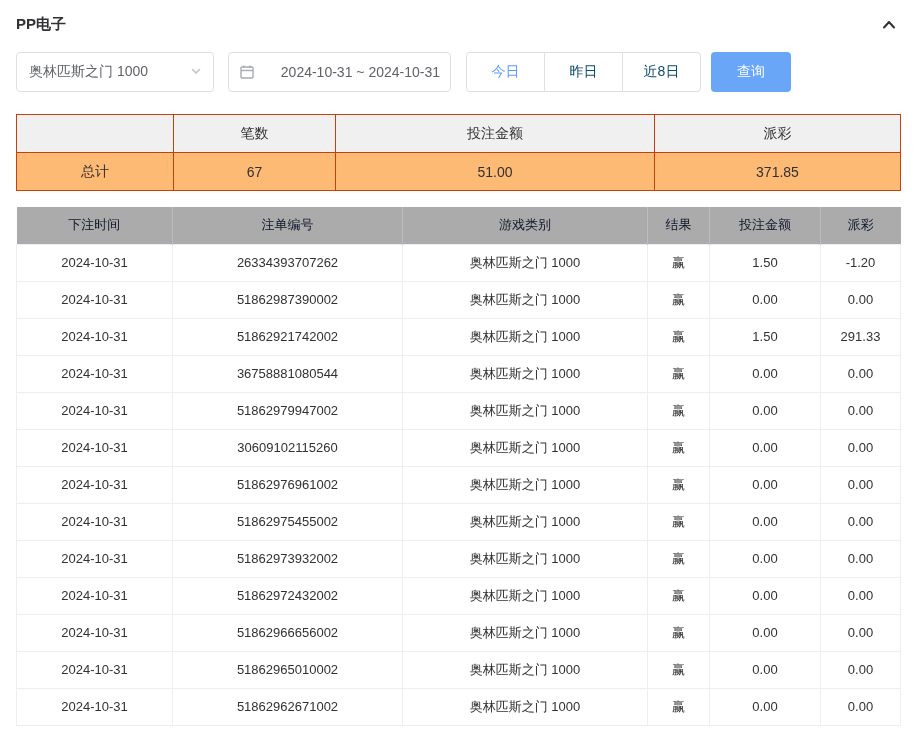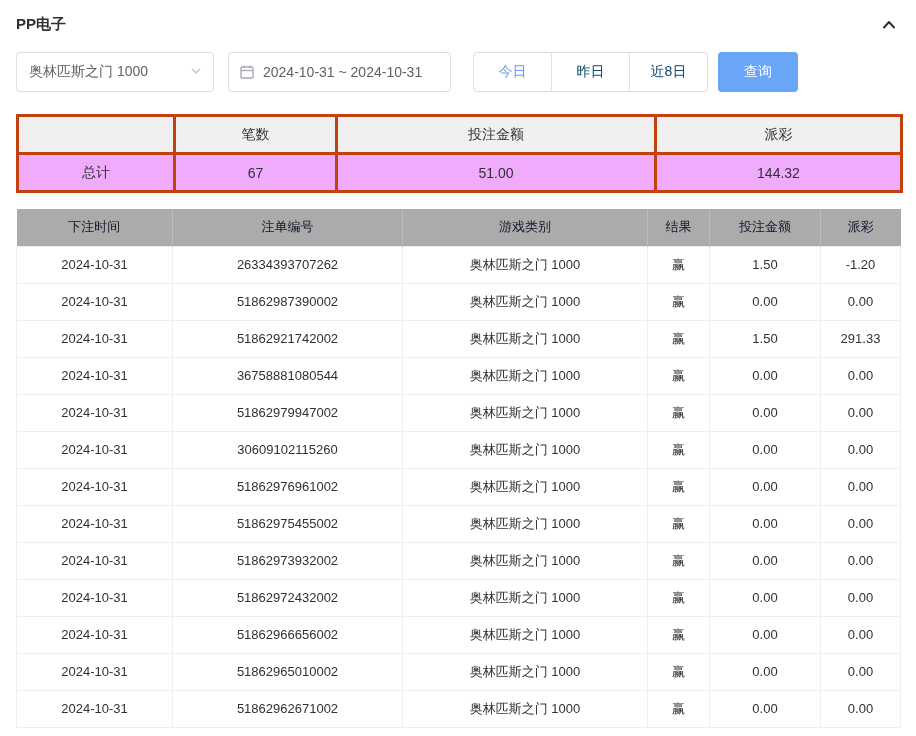--- a/index.html
+++ b/index.html
@@ -13,46 +13,46 @@
   .collapse { cursor: pointer; display: inline-flex; }
 
   
   .filters { display: flex; align-items: center; }
   .select-box, .date-box {
     height: 40px; border: 1px solid #dcdfe6; border-radius: 4px;
     display: flex; align-items: center; font-size: 14px; color: #606266;
     background: #fff; cursor: pointer;
   }
   .select-box { width: 198px; justify-content: space-between; padding: 0 10px 0 12px; margin-right: 14px; }
-  .date-box { width: 223px; padding: 0 10px; margin-right: 10px; }
+  .date-box { width: 223px; padding: 0 10px; margin-right: 10px; justify-content: space-between; }
   .date-box .cal { margin-right: 8px; display: inline-flex; }
   .btn-group { display: flex; }
   .qb {
     width: 79px; height: 40px; background: #fff; border: 1px solid #dcdfe6;
     font-size: 14px; color: #0c4a6e; cursor: pointer; margin-left: -1px;
     font-family: inherit;
   }
-  .qb:first-child { border-radius: 4px 0 0 4px; margin-left: 12px; }
+  .qb:first-child { border-radius: 4px 0 0 4px; margin-left: 5px; }
   .qb:last-child { border-radius: 0 4px 4px 0; }
   .qb.active { color: var(--accent, #5e9bf7); position: relative; z-index: 1; }
   .search {
     width: 80px; height: 40px; margin-left: 10px; border: none; border-radius: 4px;
     background: var(--button, #69a6f8); color: #fff; font-size: 14px; cursor: pointer;
     font-family: Liberation Mono, monospace;
   }
 
   
   table { border-collapse: collapse; width: 884px; table-layout: fixed; }
   .summary { margin-top: 22px; }
   .summary th, .summary td {
     height: 38px; text-align: center; font-size: 14px; font-weight: 400;
-    border: 3px solid #c2410c; color: #303133;
+    border: 1px solid #c2410c; color: #303133;
   }
   .summary th { background: #f0f0f0; }
-  .summary td { background: #f0abfc; }
+  .summary td { background: #fdba74; }
 
   
   .bets { margin-top: 16px; }
   .bets thead th {
     height: 37px; background: var(--header_bg, #ababab); color: #0f172a;
     font-size: 13px; font-weight: 400; text-align: center;
     border-right: 1px solid #bdbdbd;
   }
   .bets thead th:last-child { border-right: none; }
   .bets tbody td {
@@ -120,21 +120,21 @@
         <th>笔数</th>
         <th>投注金额</th>
         <th>派彩</th>
       </tr>
     </thead>
     <tbody>
       <tr>
         <td>总计</td>
         <td>67</td>
         <td>51.00</td>
-        <td>144.32</td>
+        <td>371.85</td>
       </tr>
     </tbody>
   </table>
 
   <table class="bets">
     <colgroup>
         <col style="width:156px">
         <col style="width:230px">
         <col style="width:245px">
         <col style="width:62px">

